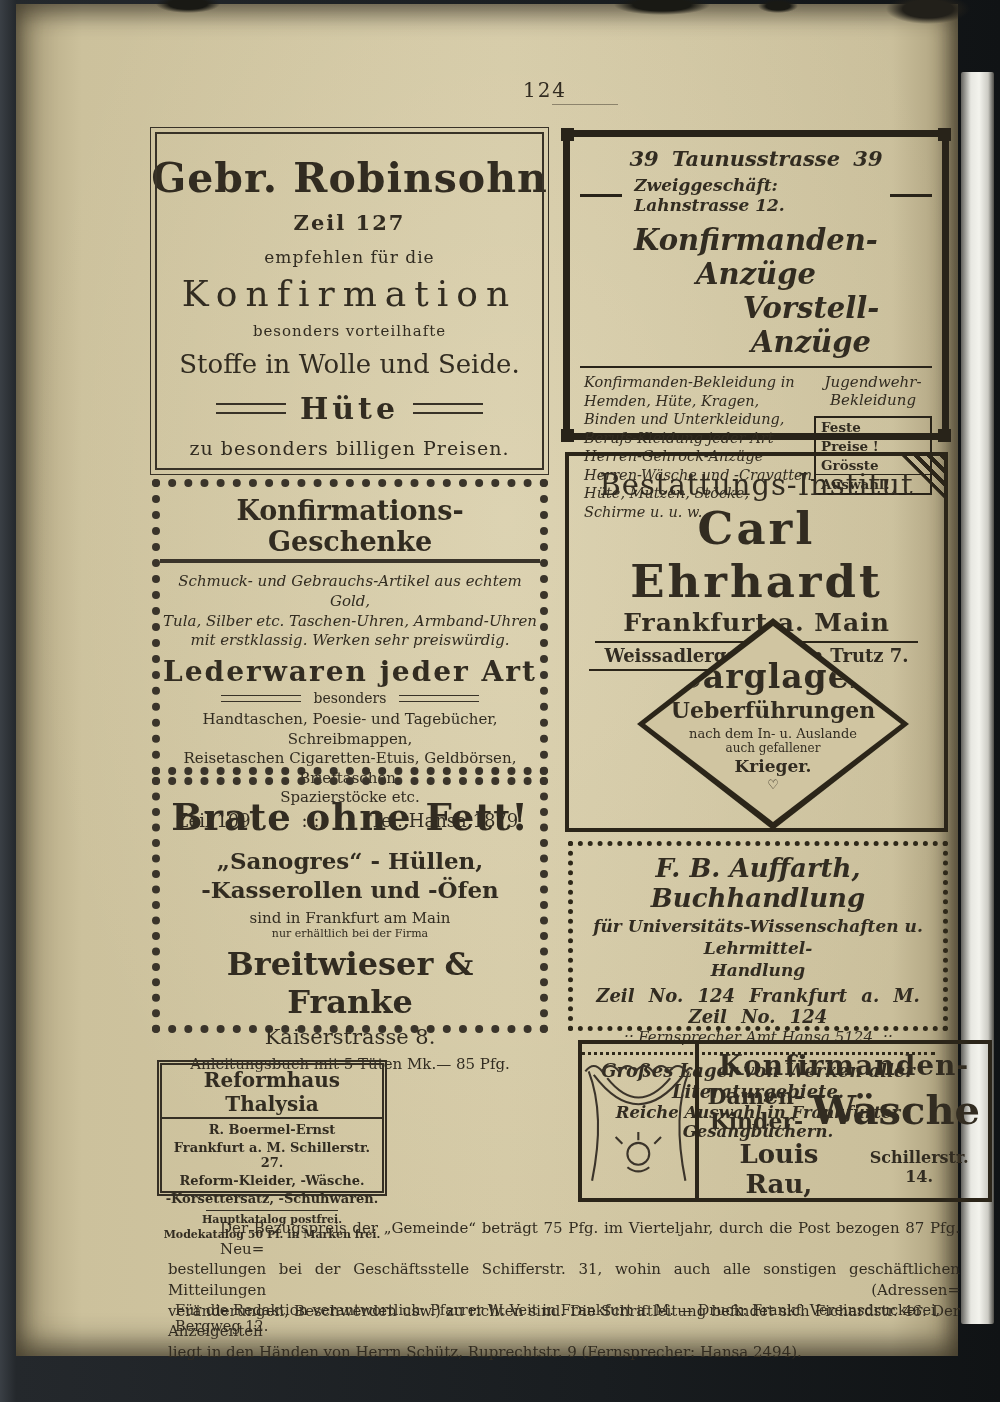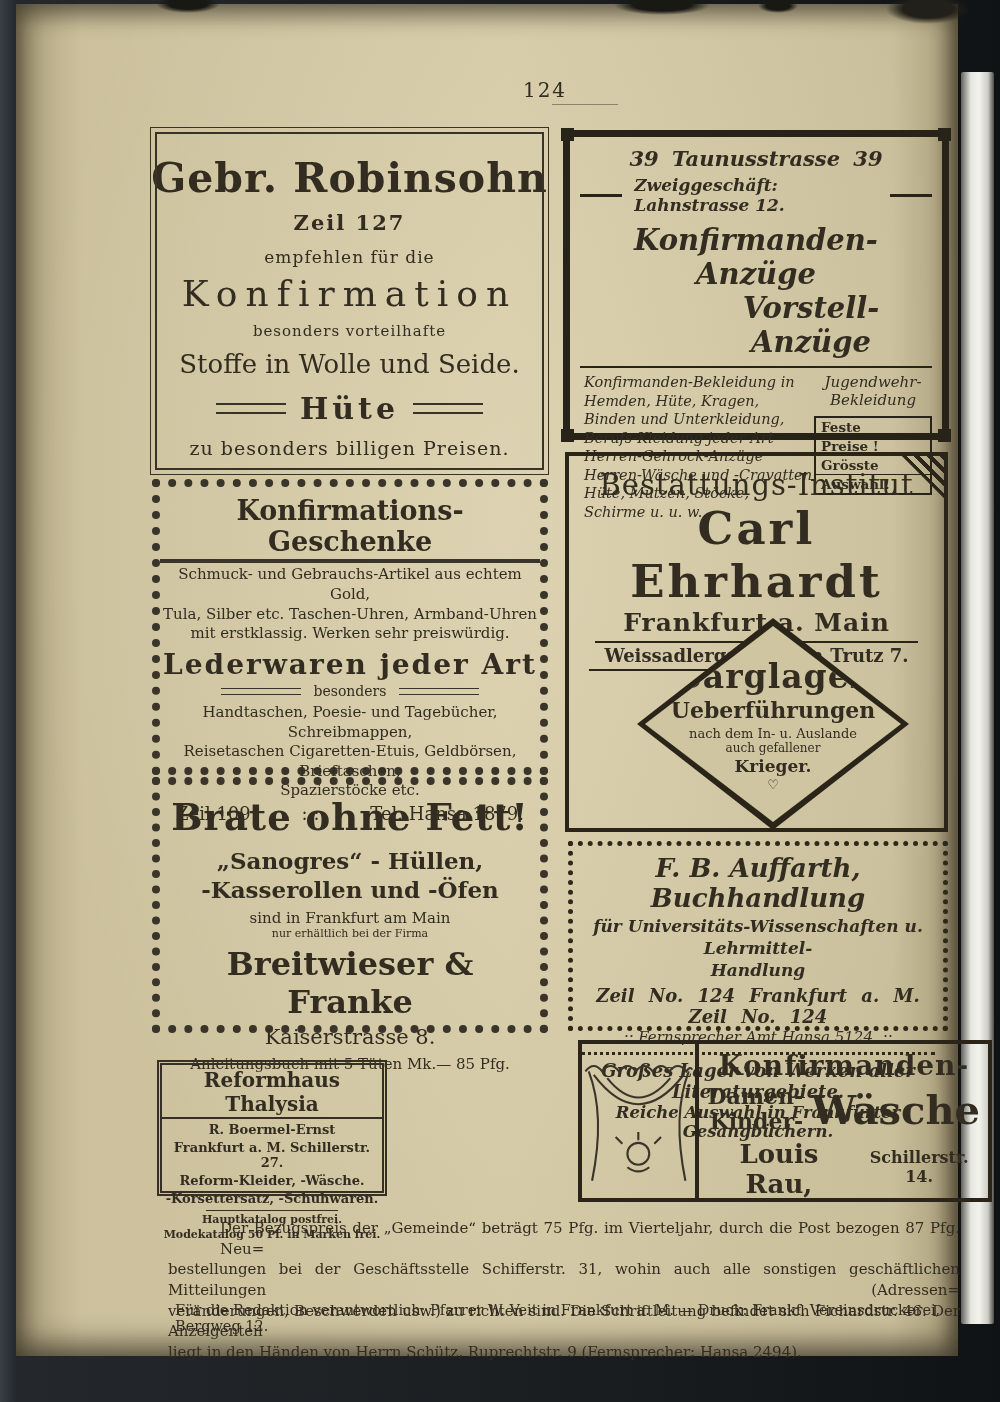--- a/index.html
+++ b/index.html
@@ -36,21 +36,21 @@
   .rob-sub2{margin-top:9px;font-size:26px;}
   .rob-hut-row{margin-top:12px;display:flex;align-items:center;justify-content:center;gap:14px;}
   .dbl-rule{width:70px;height:7px;border-top:2px solid #383227;border-bottom:2px solid #383227;}
   .rob-hut{font-size:30px;font-weight:bold;letter-spacing:4px;}
   .rob-foot{margin-top:11px;font-size:19px;letter-spacing:1px;}
 
   
   .chainbox{border:8px dotted #3a342a;text-align:center;}
   .gesch{left:152px;top:479px;width:396px;height:296px;padding-top:8px;box-sizing:border-box;}
   .gesch-title{display:inline-block;font-size:27px;font-weight:bold;border-bottom:4px solid #3a342a;padding:0 8px 2px;}
-  .gesch-body{margin-top:2px;font-size:15px;line-height:1.32;}
+  .gesch-body{margin-top:9px;font-size:15px;line-height:1.32;font-style:italic;}
   .gesch-h2{margin-top:4px;font-size:28px;font-weight:bold;letter-spacing:2px;}
   .besonders-row{margin-top:2px;display:flex;align-items:center;justify-content:center;gap:12px;font-size:14px;}
   .besonders-row .dbl-rule{width:80px;height:5px;border-top-width:1px;border-bottom-width:1px;}
   .gesch-body2{margin-top:4px;font-size:15px;line-height:1.3;}
   .gesch-shop{margin-top:6px;font-size:24px;font-weight:bold;letter-spacing:1px;}
   .gesch-addr{margin-top:2px;display:flex;justify-content:space-between;padding:0 16px;font-size:18px;}
 
   .brate{left:152px;top:777px;width:396px;height:256px;padding-top:10px;box-sizing:border-box;}
   .brate-head{font-size:37px;font-weight:bold;letter-spacing:1px;}
   .brate-l1{margin-top:8px;font-size:23px;font-weight:bold;}

